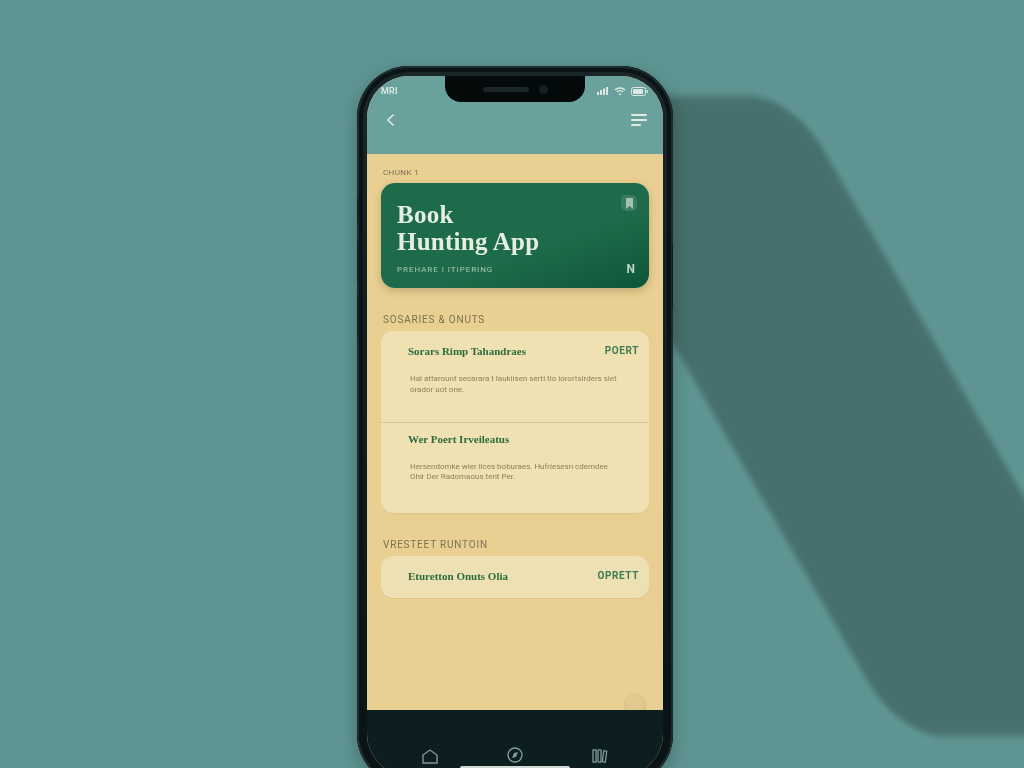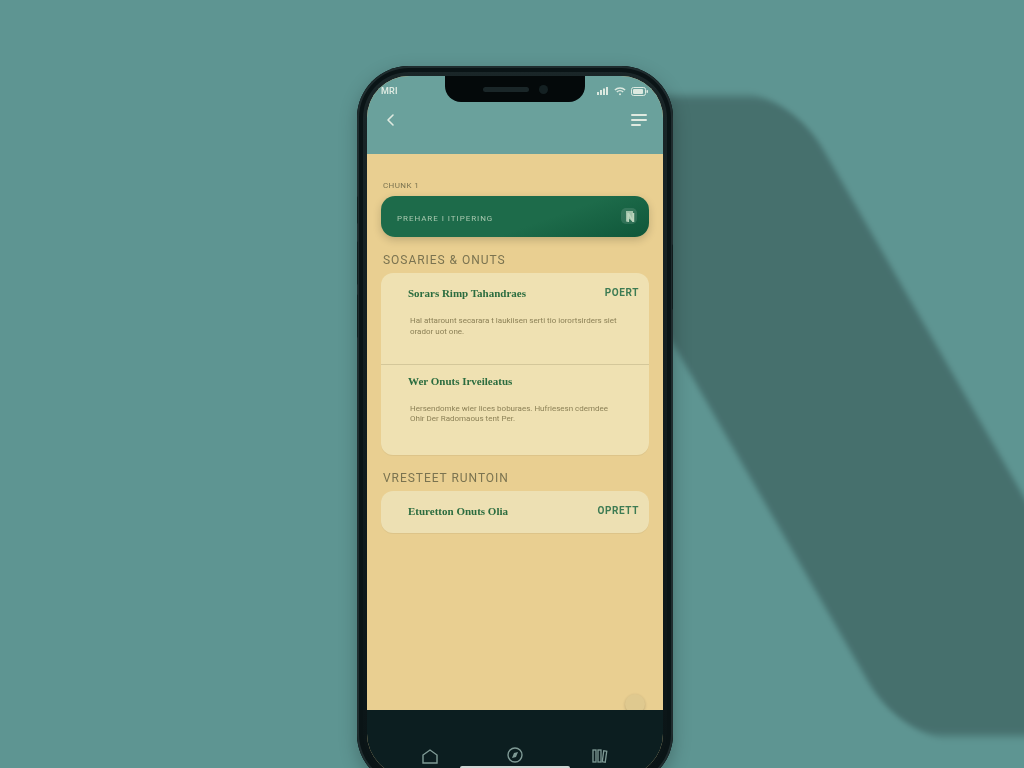--- a/index.html
+++ b/index.html
@@ -103,57 +103,57 @@
     display:flex;justify-content:space-between;align-items:center;
     margin-top:14px;
   }
   .nav-btn{
     width:20px;height:20px;border-radius:5px;
     display:flex;align-items:center;justify-content:center;
     color:#dfeae0;
   }
 
   
-  .content{flex:1 1 auto;overflow:hidden;padding:25px 14px 0 14px;}
+  .content{flex:1 1 auto;overflow:hidden;padding:12px 14px 0 14px;}
   .breadcrumb{
     font-size:8px;color:var(--text-muted);letter-spacing:.05em;margin:2px 0 6px 2px;
     text-transform:uppercase;
   }
 
   .hero-card{
     background:linear-gradient(160deg,var(--hero-green) 0%,var(--hero-green) 60%,var(--hero-green-dark) 100%);
     border-radius:14px;
     padding:18px 16px 14px 16px;
     color:#dbe7d5;
     position:relative;
     box-shadow:0 3px 8px rgba(0,0,0,.18);
   }
   .hero-title{
     font-size:25px;line-height:1.08;font-weight:600;font-family:Georgia,'Times New Roman',serif;
     color:#e6efdd;margin:0;
     letter-spacing:.01em;
   }
   .hero-sub{
-    font-size:8px;letter-spacing:.12em;color:#a9c9b0;
+    font-size:8px;letter-spacing:.12em;margin-top:10px;color:#a9c9b0;
     text-transform:uppercase;
   }
   .hero-marker{
     position:absolute;right:14px;bottom:12px;
     font-size:12px;color:#bcd6bd;font-weight:700;
   }
   .hero-tag{
     position:absolute;right:12px;top:12px;
     width:16px;height:16px;border-radius:5px;
     background:rgba(255,255,255,.12);
     display:flex;align-items:center;justify-content:center;
   }
 
   .section-label{
-    font-size:12px;color:var(--text-muted);letter-spacing:.08em;
-    text-transform:uppercase;margin:16px 0 6px 2px;
+    font-size:10px;color:var(--text-muted);letter-spacing:.08em;
+    text-transform:uppercase;margin:26px 0 6px 2px;
   }
 
   .card-group{
     background:var(--card-bg);
     border-radius:12px;
     padding:4px 0;
     box-shadow:0 1px 0 rgba(0,0,0,.05);
   }
   .list-item{
     padding:10px 12px 9px 12px;
@@ -263,34 +263,38 @@
 
     <div class="content">
       <div class="breadcrumb">Chunk 1</div>
 
       <div class="hero-card">
         <span class="hero-tag">
           <svg width="9" height="11" viewBox="0 0 9 11">
               <path d="M1 0h7v11L4.5 8 1 11V0z" fill="#bcd6bd" opacity=".8"></path>
             </svg>
         </span>
+        <h1 class="hero-title">
+          <span>Book</span><br>
+          <span>Hunting App</span>
+        </h1>
         <div class="hero-sub">Prehare i Itipering</div>
         <div class="hero-marker">N</div>
       </div>
 
       <div class="section-label">Sosaries &amp; Onuts</div>
       <div class="card-group">
         <div class="list-item">
           <span class="li-badge">Poert</span>
           <p class="li-title">Sorars Rimp Tahandraes</p>
           <p class="li-body">Hal attarount secarara t laukiisen serti tio iorortsirders siet orador uot one.</p>
         </div>
         <div class="list-item">
           <span class="li-badge"></span>
-          <p class="li-title">Wer Onuts Irveileatus</p>
+          <p class="li-title">Wer Poert Irveileatus</p>
           <p class="li-body">Hersendomke wier lices boburaes.
 Hufriesesn cdemdee Ohir Der Radomaous tent Per.</p>
         </div>
       </div>
 
       <div class="section-label">Vresteet Runtoin</div>
       <div class="card-group card-single">
         <div class="list-item">
           <span class="li-badge">Oprett</span>
           <p class="li-title">Eturetton Onuts Olia</p>

